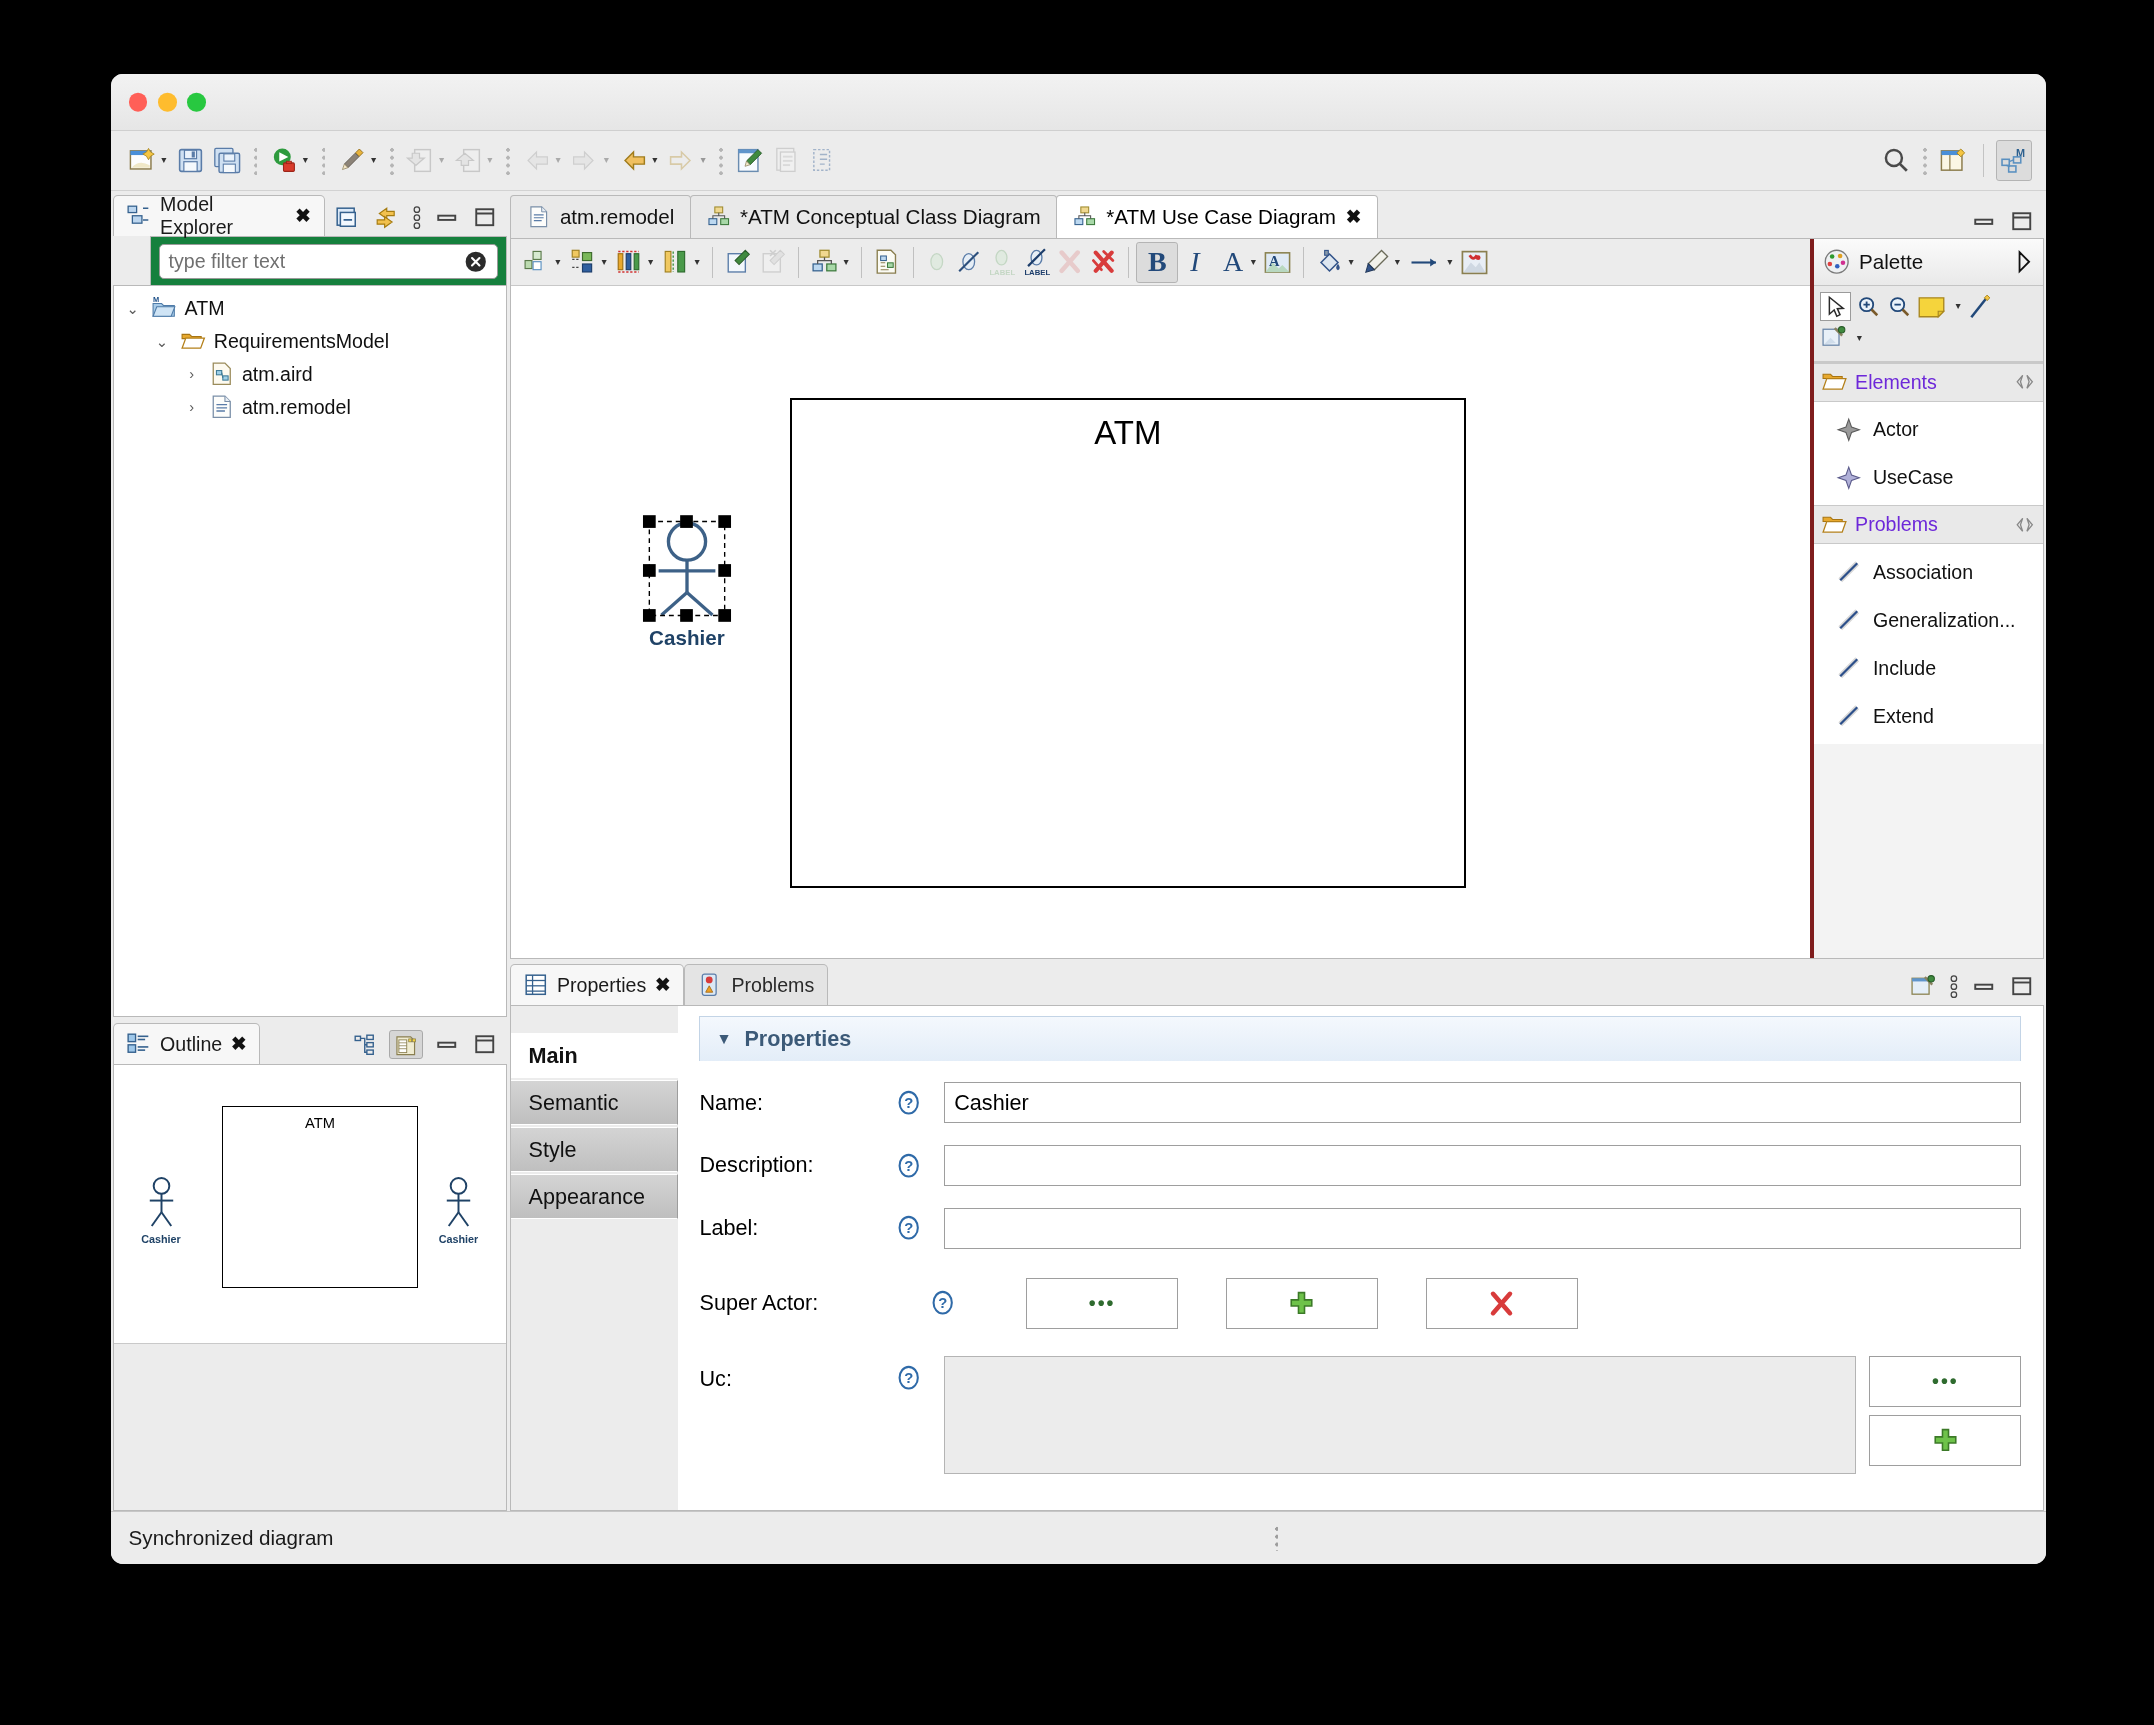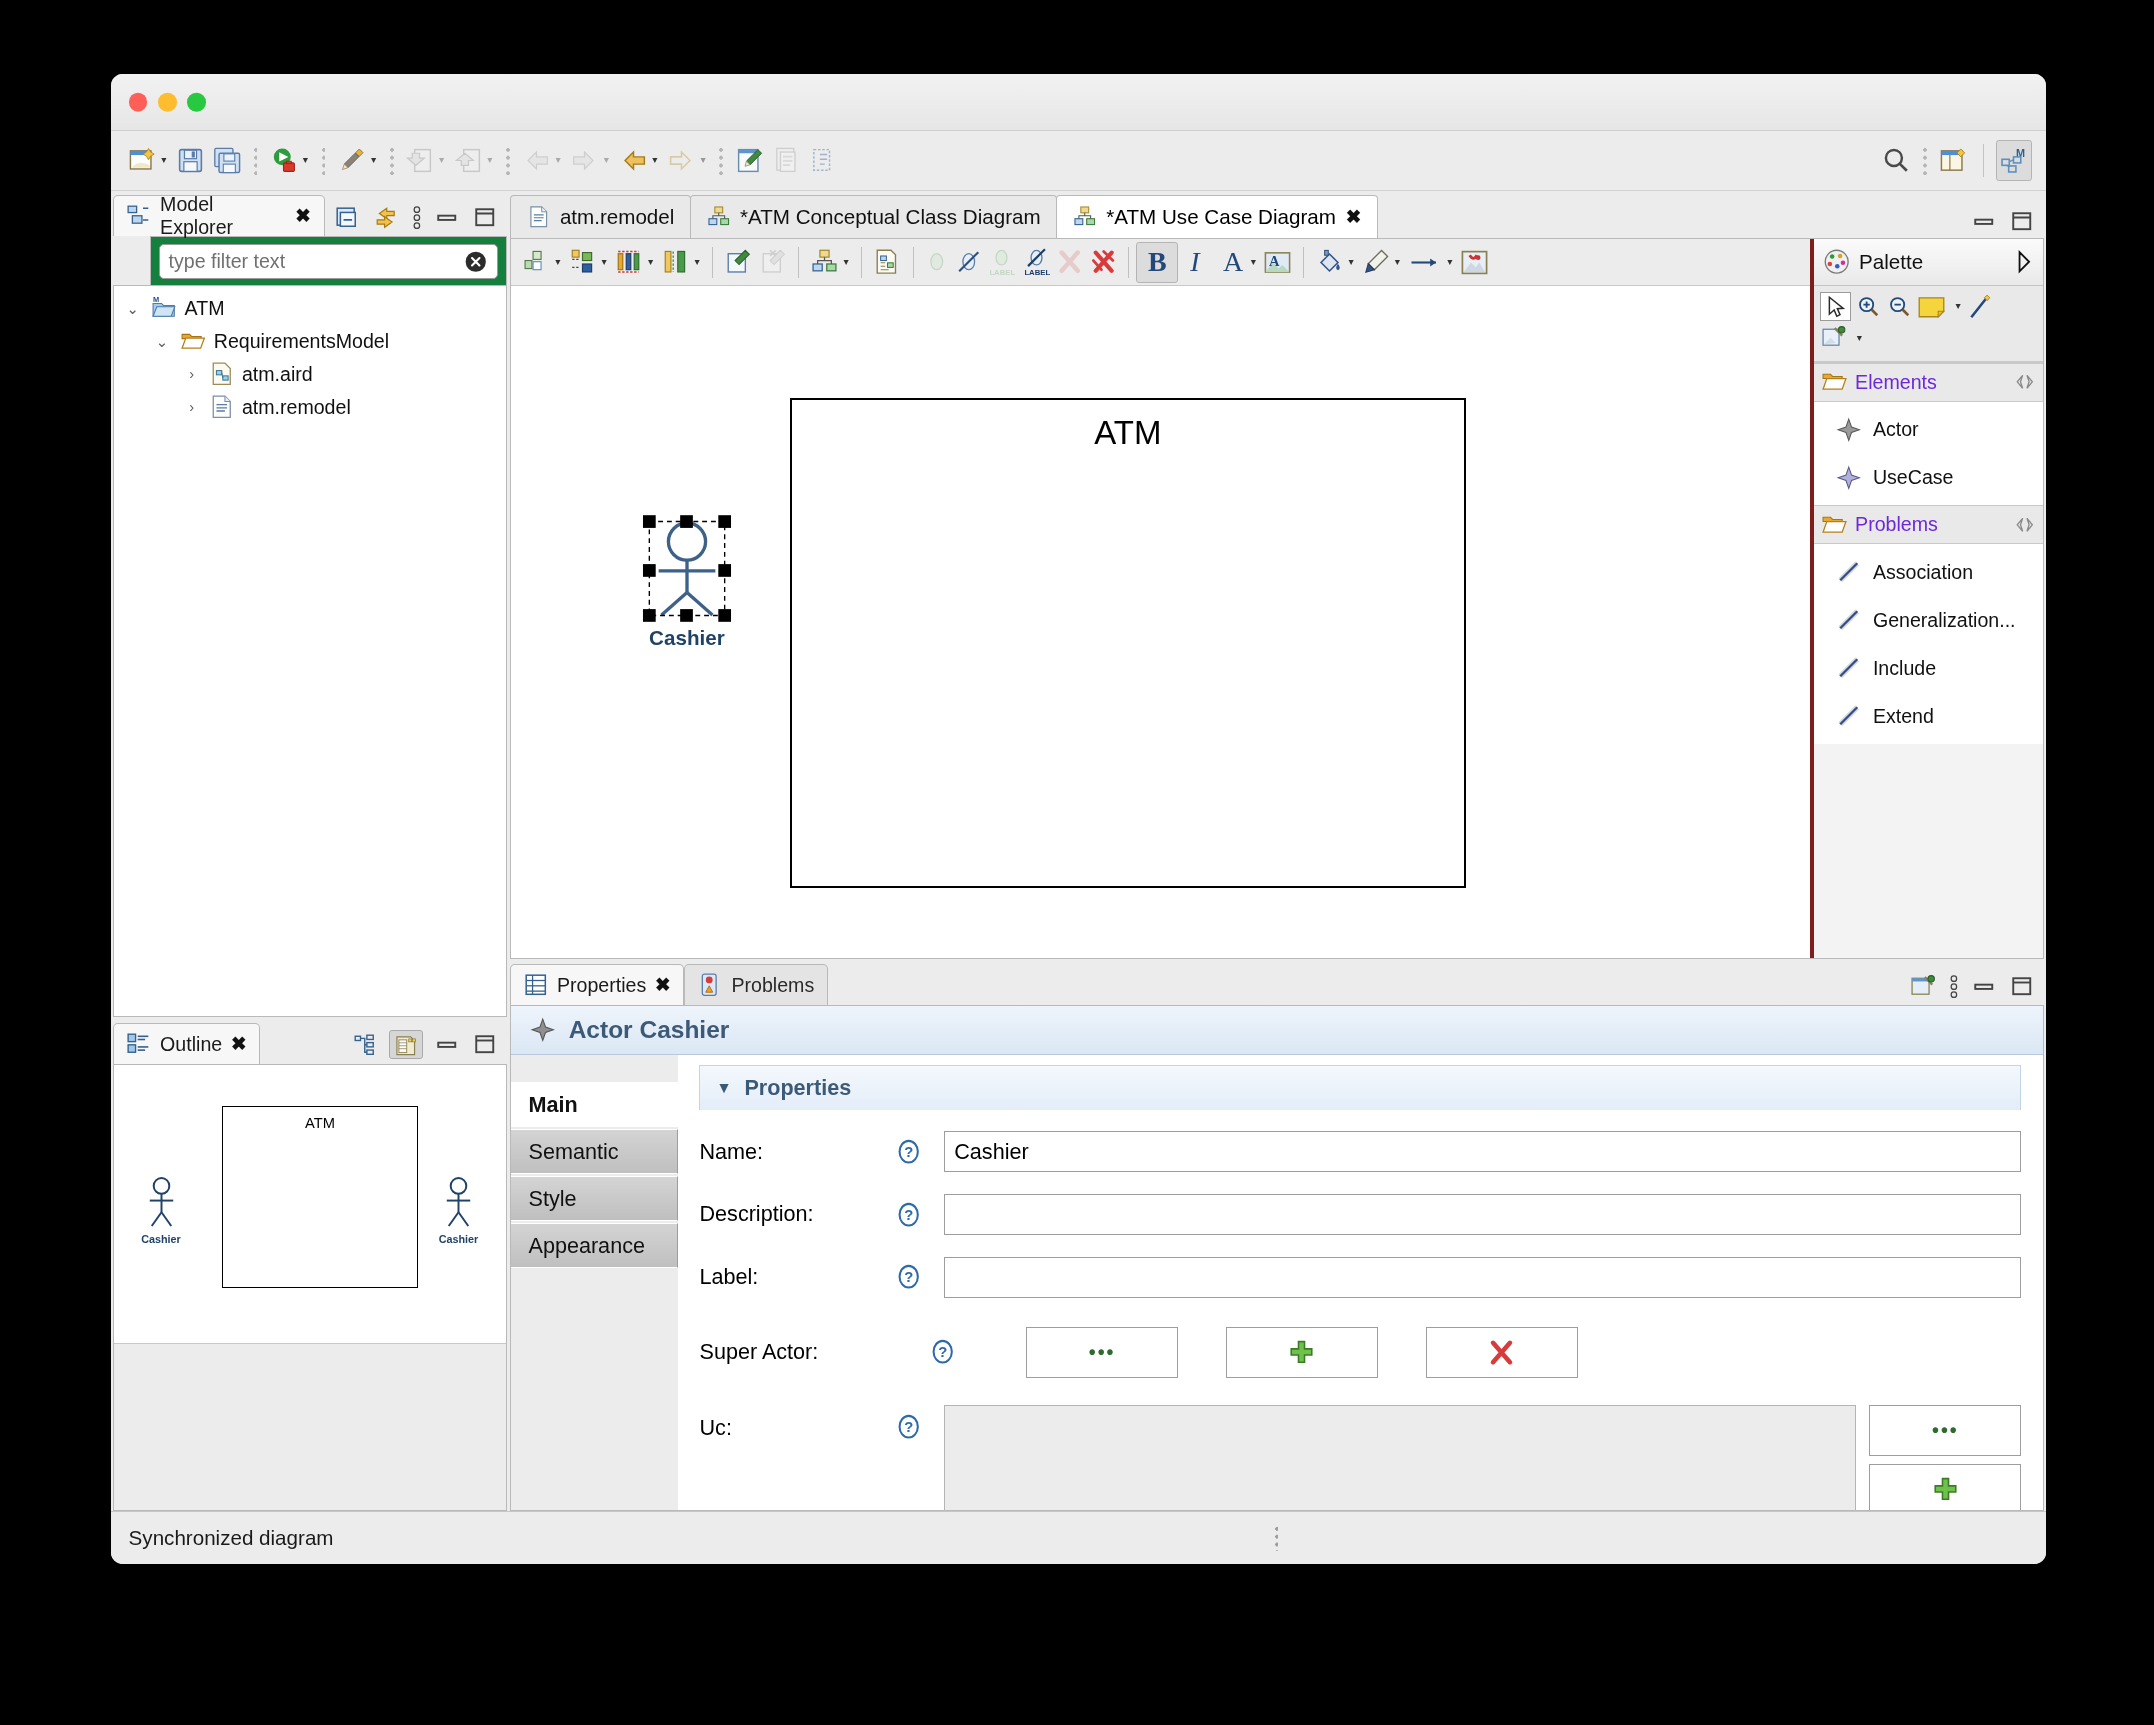--- a/index.html
+++ b/index.html
@@ -990,28 +990,20 @@
             <span>
               <svg width="25.5" height="23.5" viewBox="0 0 24 22">
                   <rect x="4" y="3" width="16" height="15" fill="none" stroke="#444" stroke-width="1.8"></rect>
                   <line x1="4" y1="7" x2="20" y2="7" stroke="#444" stroke-width="1.8"></line>
                 </svg>
             </span>
           </div>
         </div>
 
         <div style="flex:1;display:flex;flex-direction:column;border:1px solid #b9b9b9;min-height:0;background:#fff;">
-          <div id="props-title">
-            <span>
-              <svg width="25.5" height="25.5" viewBox="0 0 24 24">
-                  <path d="M12 2 L14.6 9.4 L22 12 L14.6 14.6 L12 22 L9.4 14.6 L2 12 L9.4 9.4 Z" fill="#8f8f8f" stroke="#555" stroke-width="1"></path>
-                </svg>
-            </span>
-            <span>Actor Cashier</span>
-          </div>
 
           <div id="props-content">
             <div id="props-tabs">
               <div class="ptab active">
                 <span>Main</span>
               </div>
               <div class="ptab">
                 <span>Semantic</span>
               </div>
               <div class="ptab">

